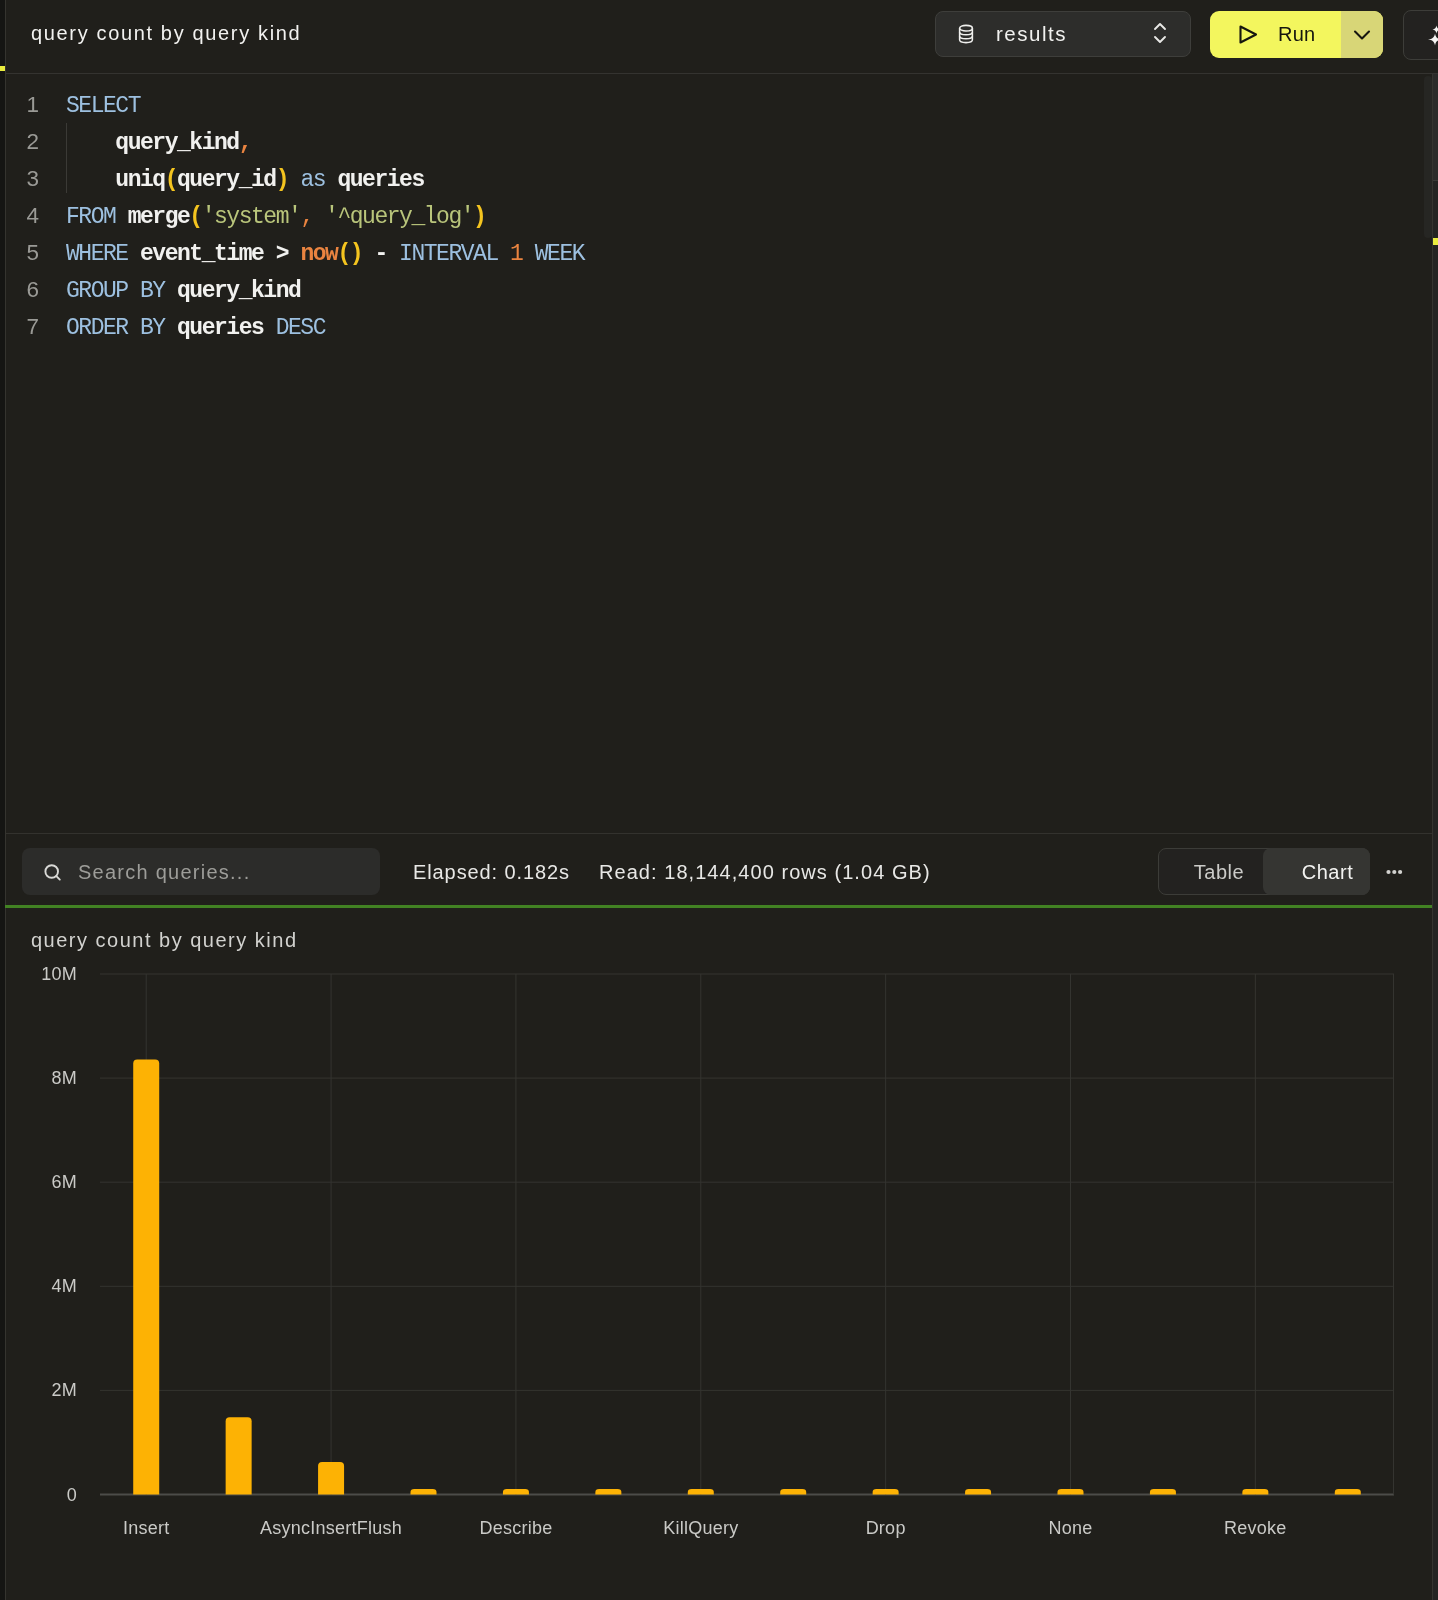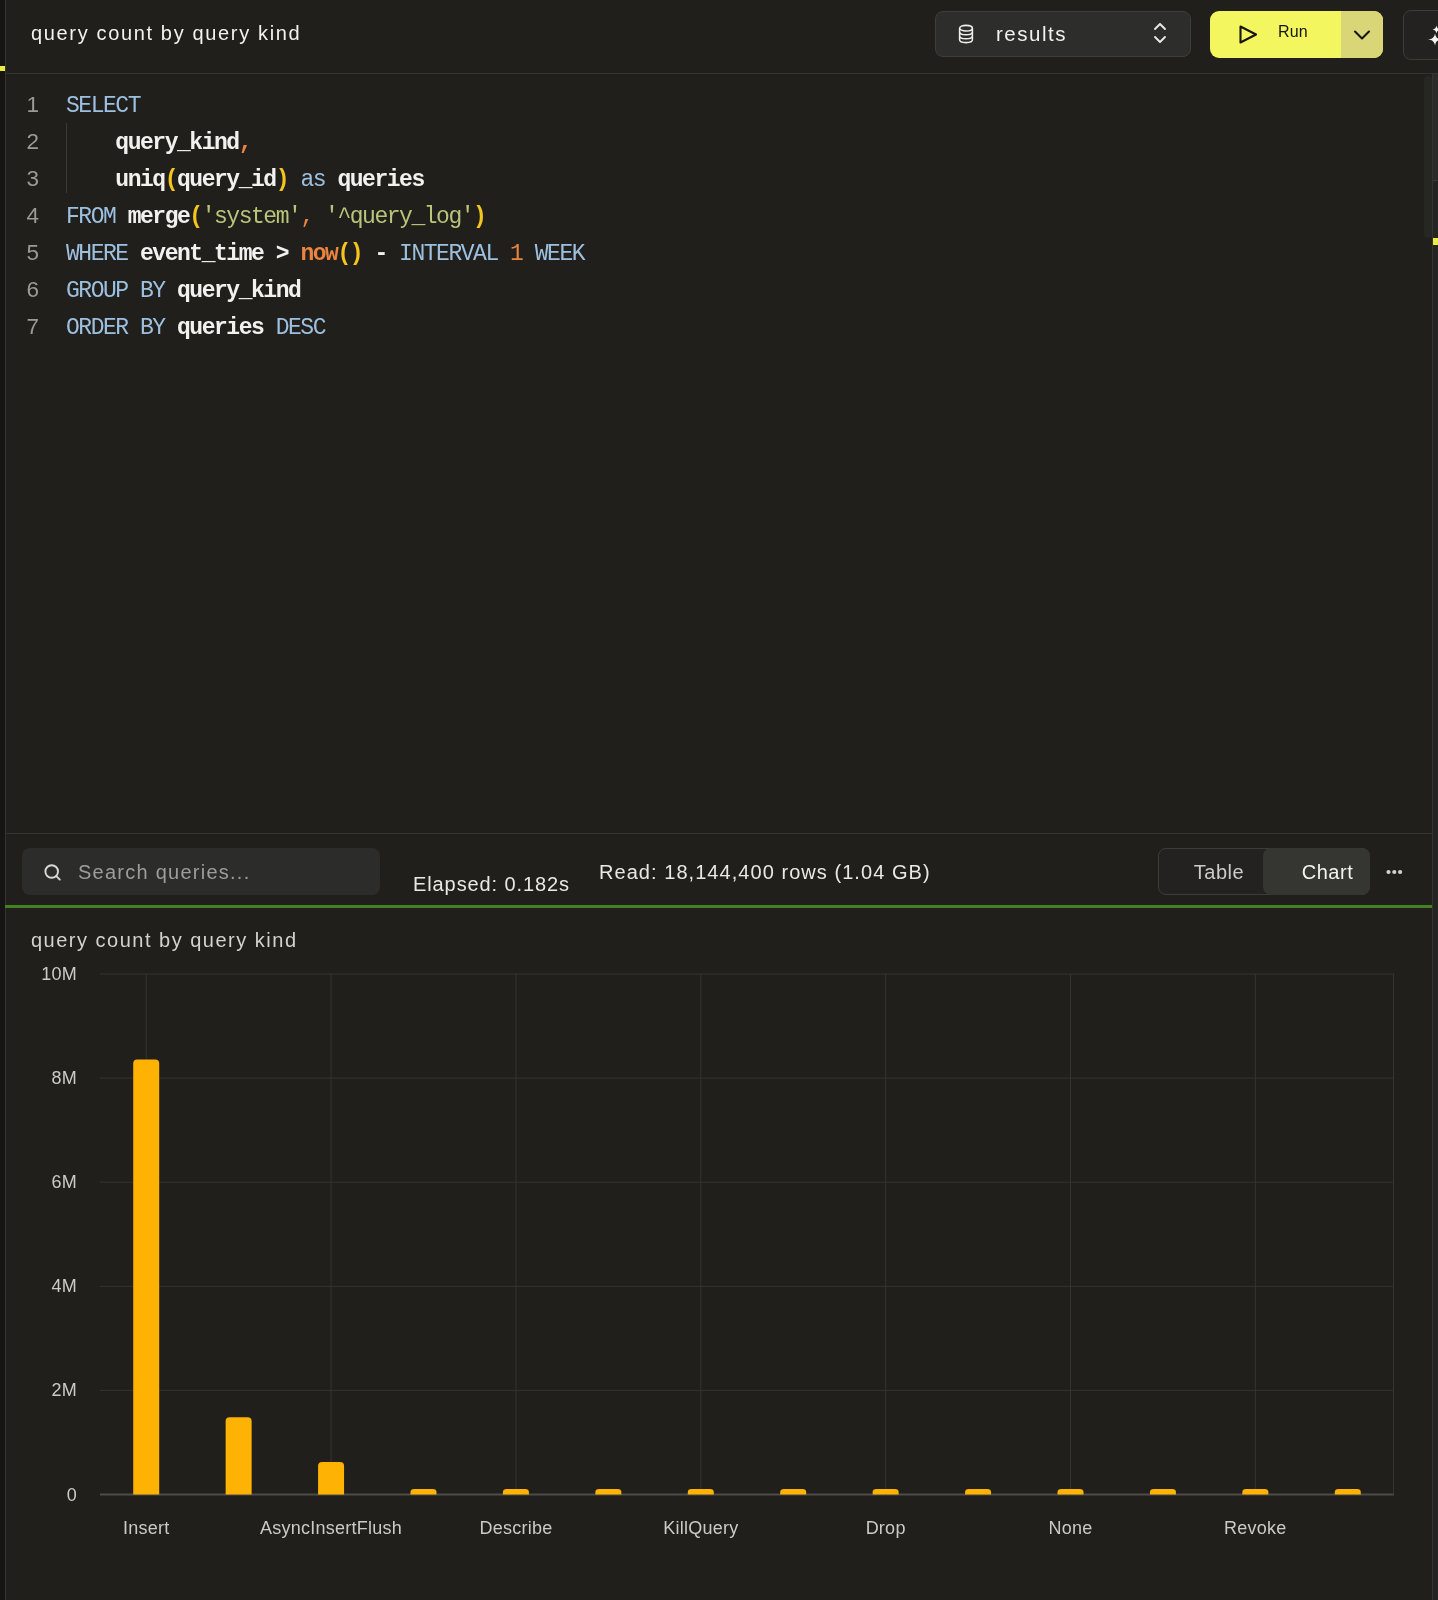--- a/index.html
+++ b/index.html
@@ -34,21 +34,21 @@
       <path d="M5 8 L10 3 L15 8"></path>
       <path d="M5 16 L10 21 L15 16"></path>
     </g>
   </svg>
 
   <div class="abs" style="left:1210px;top:11px;width:173px;height:47px;background:#f3f65e;border-radius:9px;"></div>
   <div class="abs" style="left:1341px;top:11px;width:42px;height:47px;background:#d8d677;border-radius:0 9px 9px 0;"></div>
   <svg class="abs" style="left:1236px;top:23px;" width="24" height="23" viewBox="0 0 24 23">
     <path d="M4.5 3.5 L20 11.5 L4.5 19.5 Z" fill="none" stroke="#16160f" stroke-width="2.1" stroke-linejoin="round" stroke-linecap="round"></path>
   </svg>
-  <div class="abs" style="left:1278px;top:23px;font-size:16px;letter-spacing:0.2px;color:#15150f;">Run</div>
+  <div class="abs" style="left:1278px;top:23px;font-size:20px;letter-spacing:0.2px;color:#15150f;">Run</div>
   <svg class="abs" style="left:1352px;top:27px;" width="20" height="16" viewBox="0 0 20 16">
     <path d="M3 4.5 L10 11.5 L17 4.5" fill="none" stroke="#16160f" stroke-width="2.1" stroke-linecap="round" stroke-linejoin="round"></path>
   </svg>
 
   <div class="abs" style="left:1403px;top:10px;width:44px;height:48px;background:#232220;border:1px solid #3d3d39;border-radius:8px;"></div>
   <svg class="abs" style="left:1424px;top:21px;" width="14" height="28" viewBox="0 0 14 28">
     <g fill="#f5f5f3">
       <path d="M12.5 4.5 C13 7 14 8 16.5 8.5 C14 9 13 10 12.5 12.5 C12 10 11 9 8.5 8.5 C11 8 12 7 12.5 4.5 Z"></path>
       <path d="M11 12.5 C11.7 16.5 13.5 18 18 18.5 C13.5 19 11.7 20.5 11 24.5 C10.3 20.5 8.5 19 4 18.5 C8.5 18 10.3 16.5 11 12.5 Z"></path>
     </g>
@@ -61,21 +61,21 @@
 
   <div class="abs" style="left:6px;top:833px;width:1432px;height:1px;background:#33322e;"></div>
   <div class="abs" style="left:22px;top:848px;width:358px;height:47px;background:#2c2c2a;border-radius:8px;"></div>
   <svg class="abs" style="left:42px;top:861px;" width="22" height="22" viewBox="0 0 22 22">
     <g fill="none" stroke="#d9d9d6" stroke-width="1.9">
       <circle cx="9.7" cy="10.5" r="6.3"></circle>
       <path d="M14.4 15.2 L17.8 18.6" stroke-linecap="round"></path>
     </g>
   </svg>
   <div class="abs" style="left:78px;top:861px;font-size:20px;letter-spacing:1.25px;color:#9d9d99;">Search queries...</div>
-  <div class="abs" style="left:413px;top:861px;font-size:20px;letter-spacing:0.9px;color:#e8e8e6;margin-top:12px;">Elapsed: 0.182s</div>
+  <div class="abs" style="left:413px;top:861px;font-size:20px;letter-spacing:0.9px;color:#e8e8e6;">Elapsed: 0.182s</div>
   <div class="abs" style="left:599px;top:861px;font-size:20px;letter-spacing:1.05px;color:#e8e8e6;">Read: 18,144,400 rows (1.04 GB)</div>
 
   <div class="abs" style="left:1158px;top:848px;width:210px;height:45px;border:1px solid #3c3c38;border-radius:8px;background:#232220;"></div>
   <div class="abs" style="left:1263px;top:848px;width:107px;height:47px;background:#353532;border-radius:8px;"></div>
   <div class="abs" style="left:1158px;top:861px;width:122px;text-align:center;font-size:20px;letter-spacing:0.5px;color:#cbcbc8;">Table</div>
   <div class="abs" style="left:1263px;top:861px;width:129px;text-align:center;font-size:20px;letter-spacing:0.5px;color:#f3f3f1;">Chart</div>
   <svg class="abs" style="left:1386px;top:868px;" width="20" height="8" viewBox="0 0 20 8">
     <g fill="#d2d2cf">
       <circle cx="2.5" cy="4" r="2.1"></circle>
         <circle cx="8.3" cy="4" r="2.1"></circle>

